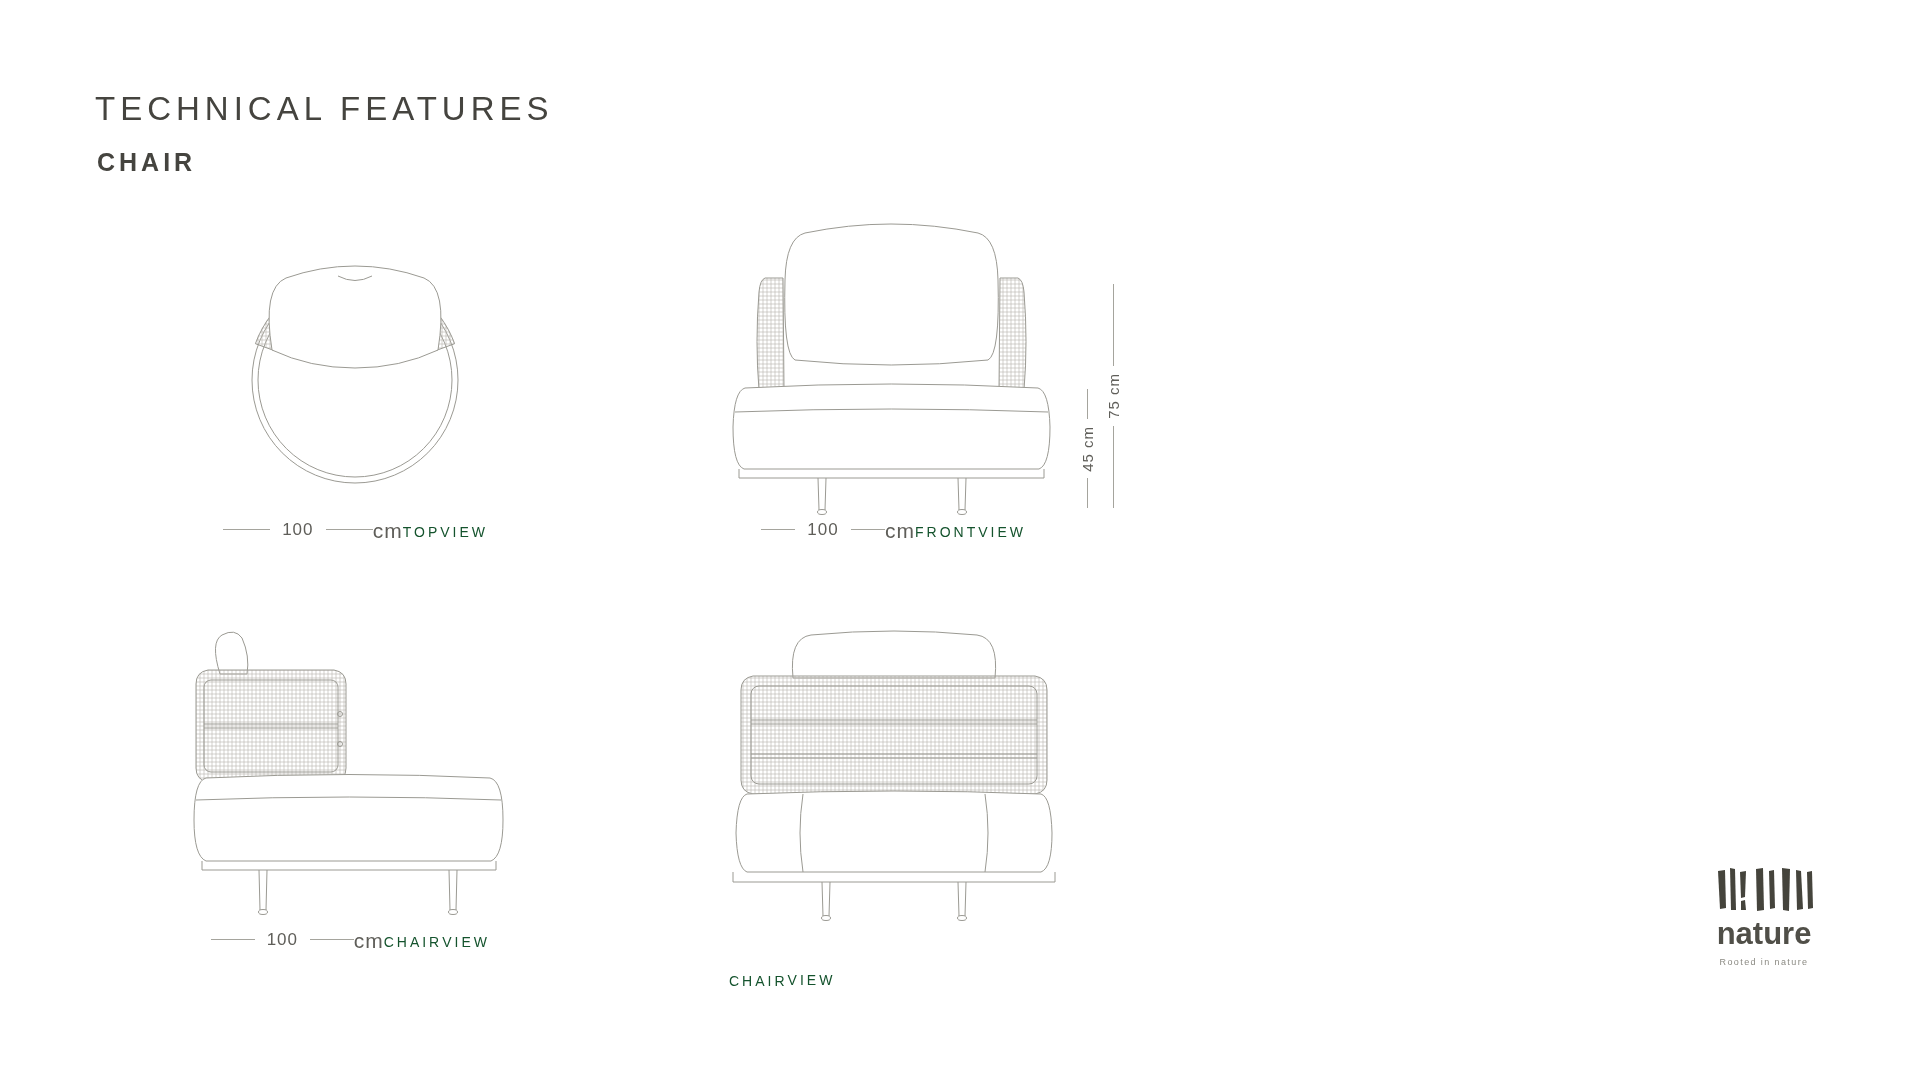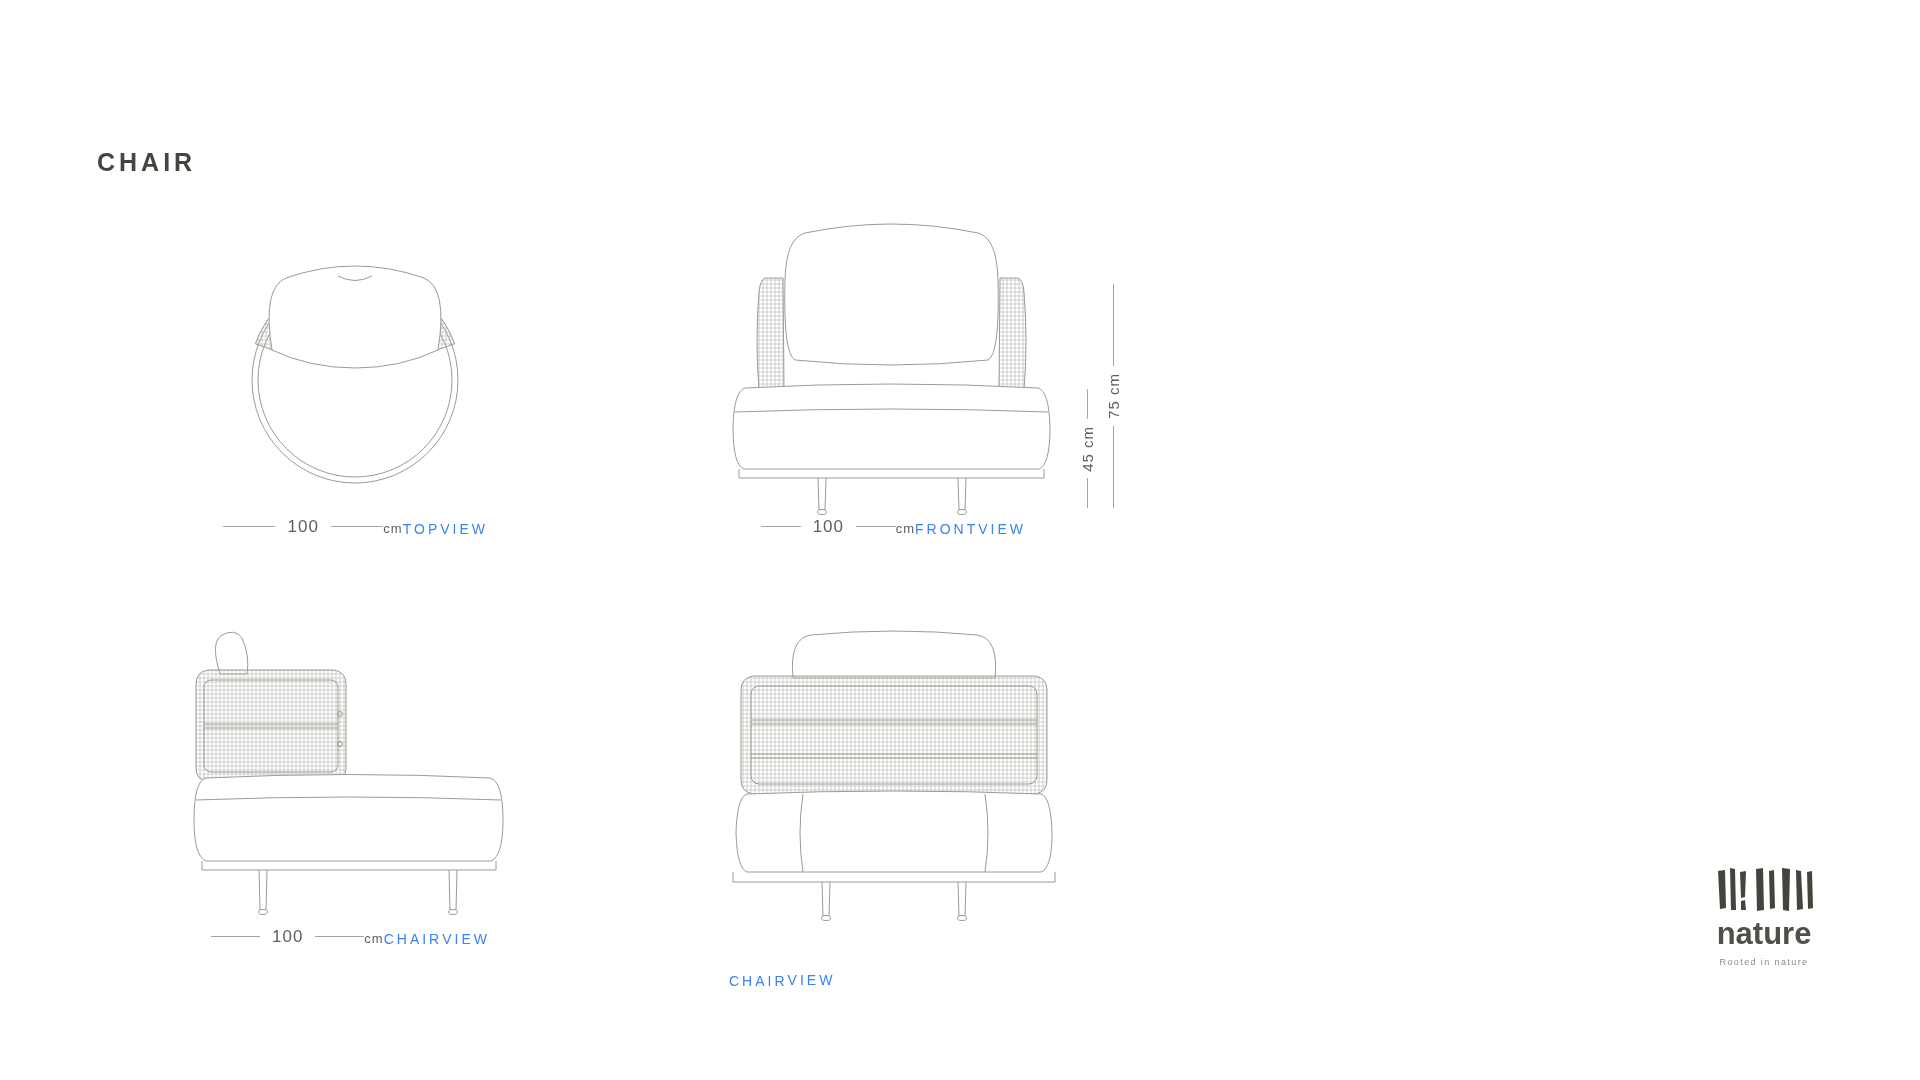--- a/index.html
+++ b/index.html
@@ -17,22 +17,22 @@
     font-size:25px; font-weight:700; letter-spacing:4px; color:#45443f;
   }
   .drawing { position:absolute; }
   .dim-block {
     position:absolute; display:flex; flex-direction:row; align-items:center;
     color:#6e6d68;
   }
   .dim-row { display:flex; align-items:center; width:100%; gap:12px; }
   .dline { flex:1; height:1px; background:#a5a49d; }
   .dim-num { font-size:17px; letter-spacing:1px; color:#5f5e59; }
-  .dim-unit { font-size:13px; margin-top:3px; letter-spacing:1px; color:#5f5e59; }
-  .view-label { font-size:14px; letter-spacing:3px; margin-top:5px; color:#3b82f6;text-align:center; }
+  .dim-unit { font-size:21px; margin-top:3px; letter-spacing:1px; color:#5f5e59; }
+  .view-label { font-size:14px; letter-spacing:3px; margin-top:5px; color:#14532d;text-align:center; }
   .view-label:first-of-type { margin-top:7px; }
   .vdim {
     position:absolute; display:flex; flex-direction:column; align-items:center; width:22px;
   }
   .vline { width:1px; flex:1; background:#a5a49d; }
   .vdim-text {
     writing-mode:vertical-rl; transform:rotate(180deg);
     font-size:15px; color:#5f5e59; letter-spacing:1px; margin:7px 0;
   }
   .logo {
@@ -44,20 +44,21 @@
   .logo-tagline {
     font-size:9px; color:#8b8a83; letter-spacing:1.4px; margin-top:5px;
   }
   svg { display:block; }
 </style>
 </head>
 <body>
 
 <div class="page">
 
+  <div class="title">TECHNICAL FEATURES</div>
   <div class="subtitle">CHAIR</div>
 
   <svg class="drawing" style="left:220px; top:222px;" width="270" height="295" viewBox="0 0 270 295">
     <defs>
       <pattern id="wv1" width="4" height="4" patternUnits="userSpaceOnUse">
         <path d="M0 2 H4 M2 0 V4" stroke="#b3b2aa" stroke-width="0.6" fill="none"></path>
       </pattern>
     </defs>
     <g stroke="#9b9a93" fill="none" stroke-width="1">
       <g>

